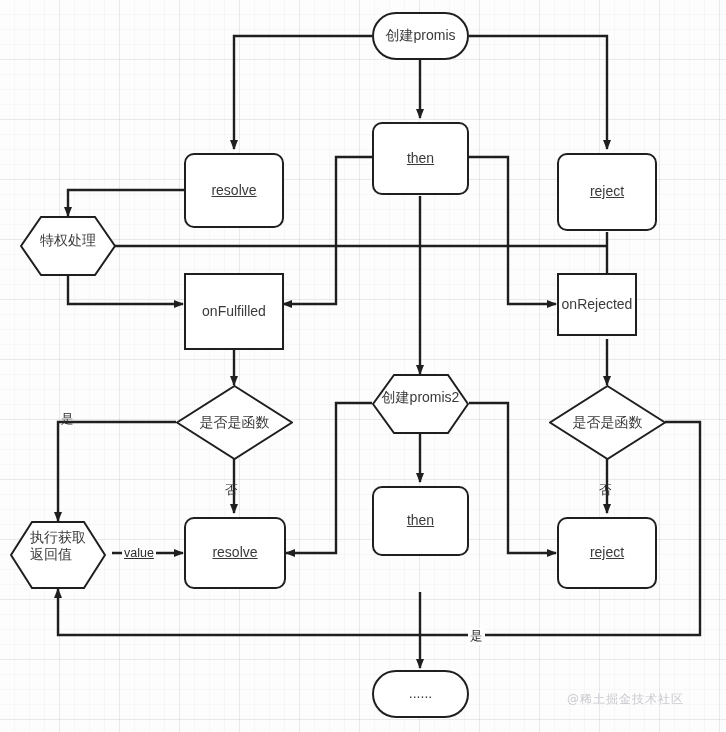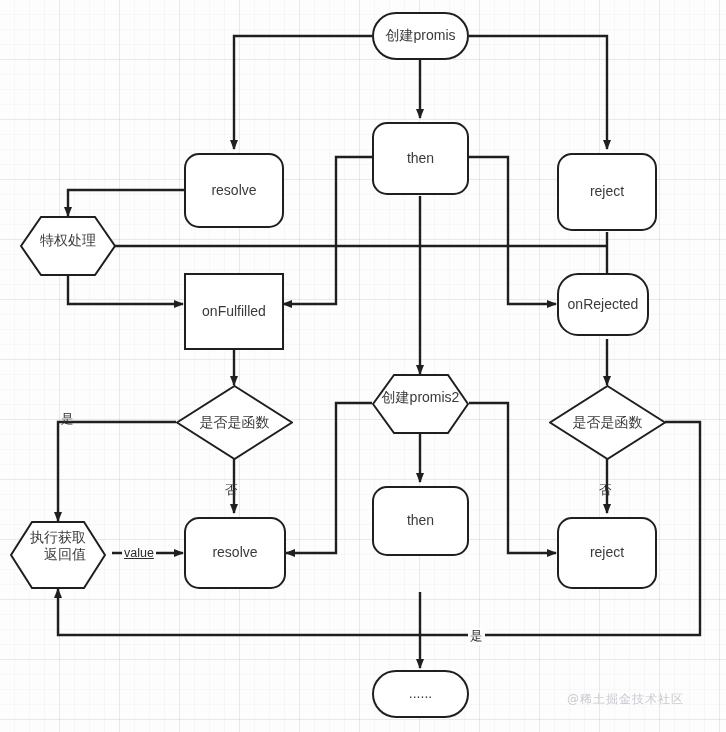--- a/index.html
+++ b/index.html
@@ -31,28 +31,28 @@
   }
   .node {
     position: absolute;
     display: flex;
     align-items: center;
     justify-content: center;
     box-sizing: border-box;
     color: #3a3a3a;
     font-size: 14px;
     line-height: 1.25;
-    text-align: right;
+    text-align: left;
     white-space: pre-line;
   }
   .rect {
     border: 2px solid #1f1f1f;
     background: #ffffff;
   }
-  .rounded { border-radius: 15px; }
+  .rounded { border-radius: 10px; text-decoration: underline; }
   .stadium { border-radius: 26px; }
   .sharp { border-radius: 0; }
   .polyshape {
     background: transparent;
     border: none;
   }
   .polyshape svg {
     position: absolute;
     left: 0;
     top: 0;
@@ -155,21 +155,21 @@
     <svg width="96" height="60" viewBox="0 0 96 60">
       <polygon points="21,1 75,1 95,30 75,59 21,59 1,30" fill="#ffffff" stroke="#1f1f1f" stroke-width="2"></polygon>
     </svg>
     <span class="lbl">特权处理</span>
   </div>
 
   <div class="node rect sharp" style="left:184px; top:273px; width:100px; height:77px;">
     <span>onFulfilled</span>
   </div>
 
-  <div class="node rect sharp" style="left:557px; top:273px; width:92px; height:63px;border-radius:21px;">
+  <div class="node rect sharp" style="left:557px; top:273px; width:80px; height:63px;">
     <span>onRejected</span>
   </div>
 
   <div class="node polyshape" style="left:176px; top:385px; width:117px; height:75px;">
     <svg width="117" height="75" viewBox="0 0 117 75">
       <polygon points="58.5,1 116,37.5 58.5,74 1,37.5" fill="#ffffff" stroke="#1f1f1f" stroke-width="2"></polygon>
     </svg>
     <span class="lbl">是否是函数</span>
   </div>
 

